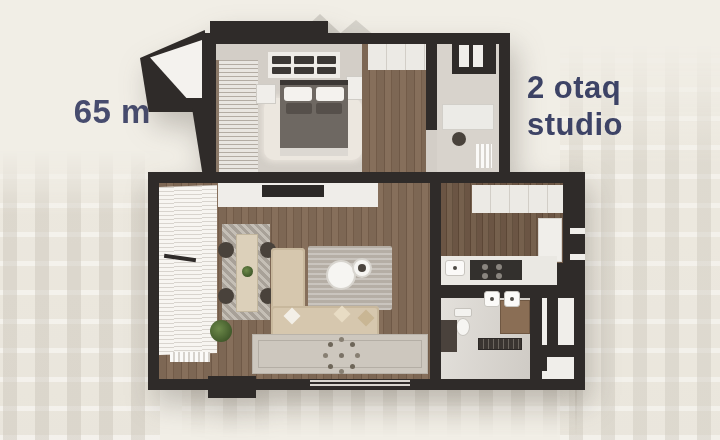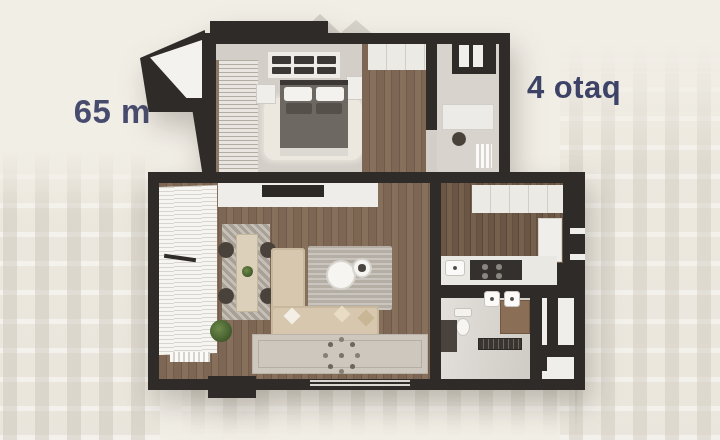--- a/index.html
+++ b/index.html
@@ -89,21 +89,22 @@
 <body>
 
 <div class="abs bgb bg-left"></div>
 <div class="abs bgb bg-right"></div>
 <div class="abs bgb bg-bottom"></div>
 <div class="abs roof1"></div>
 <div class="abs roof2"></div>
 
 <div class="abs area-label">65 m²</div>
 <div class="abs type-label">
-  <div>4 otaq</div>
+  <div>2 otaq</div>
+  <div>studio</div>
 </div>
 
 <div class="abs plan">
 
   <div class="abs w" style="left:65px;top:25px;width:305px;height:150px"></div>
   <div class="abs w" style="left:70px;top:13px;width:118px;height:18px"></div>
   <div class="abs up-floor" style="left:76px;top:36px;width:283px;height:128px"></div>
 
   <div class="abs w" style="left:0;top:22px;width:72px;height:82px;clip-path:polygon(0 34%,90% 0,100% 100%,12% 100%)"></div>
   <div class="abs" style="left:10px;top:32px;width:52px;height:58px;background:#f4f2ee;clip-path:polygon(0 30%,100% 0,100% 100%,20% 100%)"></div>

